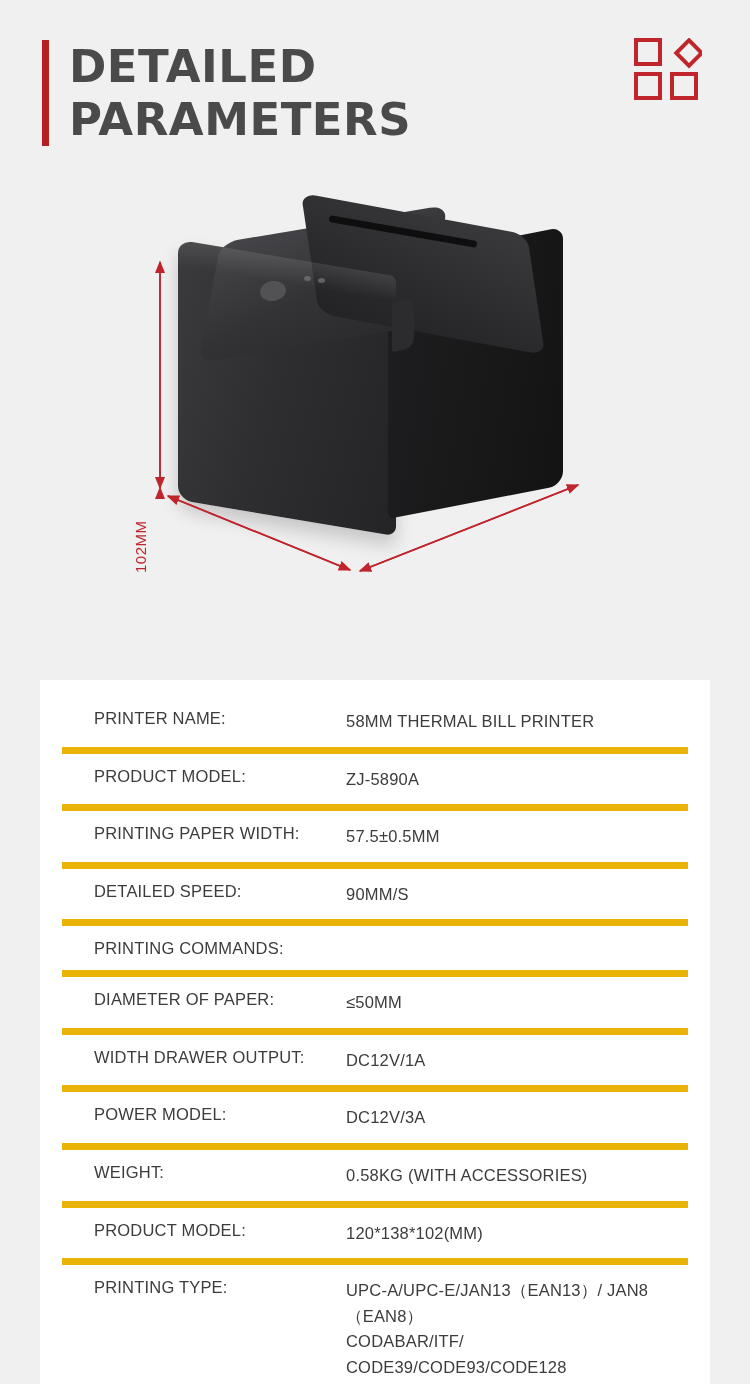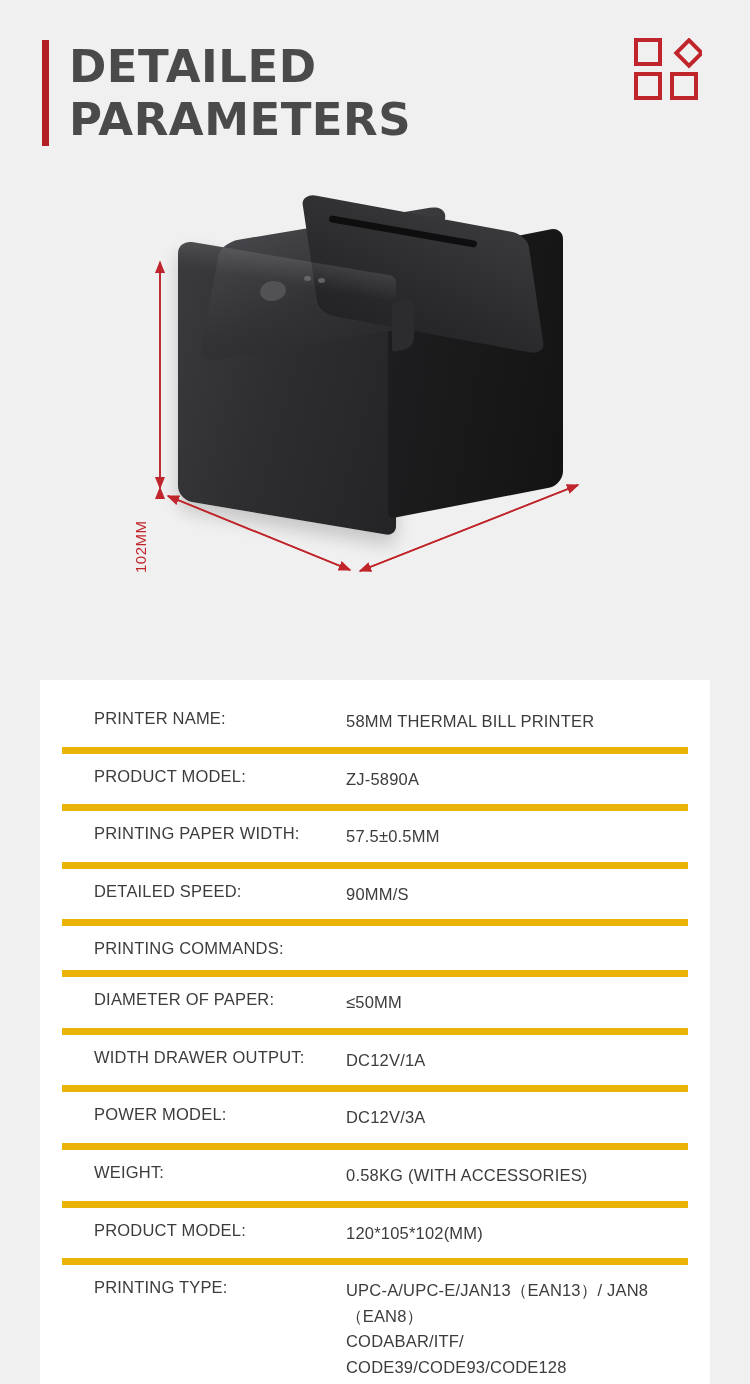--- a/index.html
+++ b/index.html
@@ -335,21 +335,21 @@
   <div class="spec-row">
     <div class="spec-key">POWER MODEL:</div>
     <div class="spec-val">DC12V/3A</div>
   </div>
   <div class="spec-row">
     <div class="spec-key">WEIGHT:</div>
     <div class="spec-val">0.58KG (WITH ACCESSORIES)</div>
   </div>
   <div class="spec-row">
     <div class="spec-key">PRODUCT MODEL:</div>
-    <div class="spec-val">120*105*102(MM)</div>
+    <div class="spec-val">120*138*102(MM)</div>
   </div>
   <div class="spec-row">
     <div class="spec-key">PRINTING TYPE:</div>
     <div class="spec-val">UPC-A/UPC-E/JAN13（EAN13）/ JAN8（EAN8）
 CODABAR/ITF/ CODE39/CODE93/CODE128
  QRCODE/PDF417</div>
   </div>
 
 </div>
 

